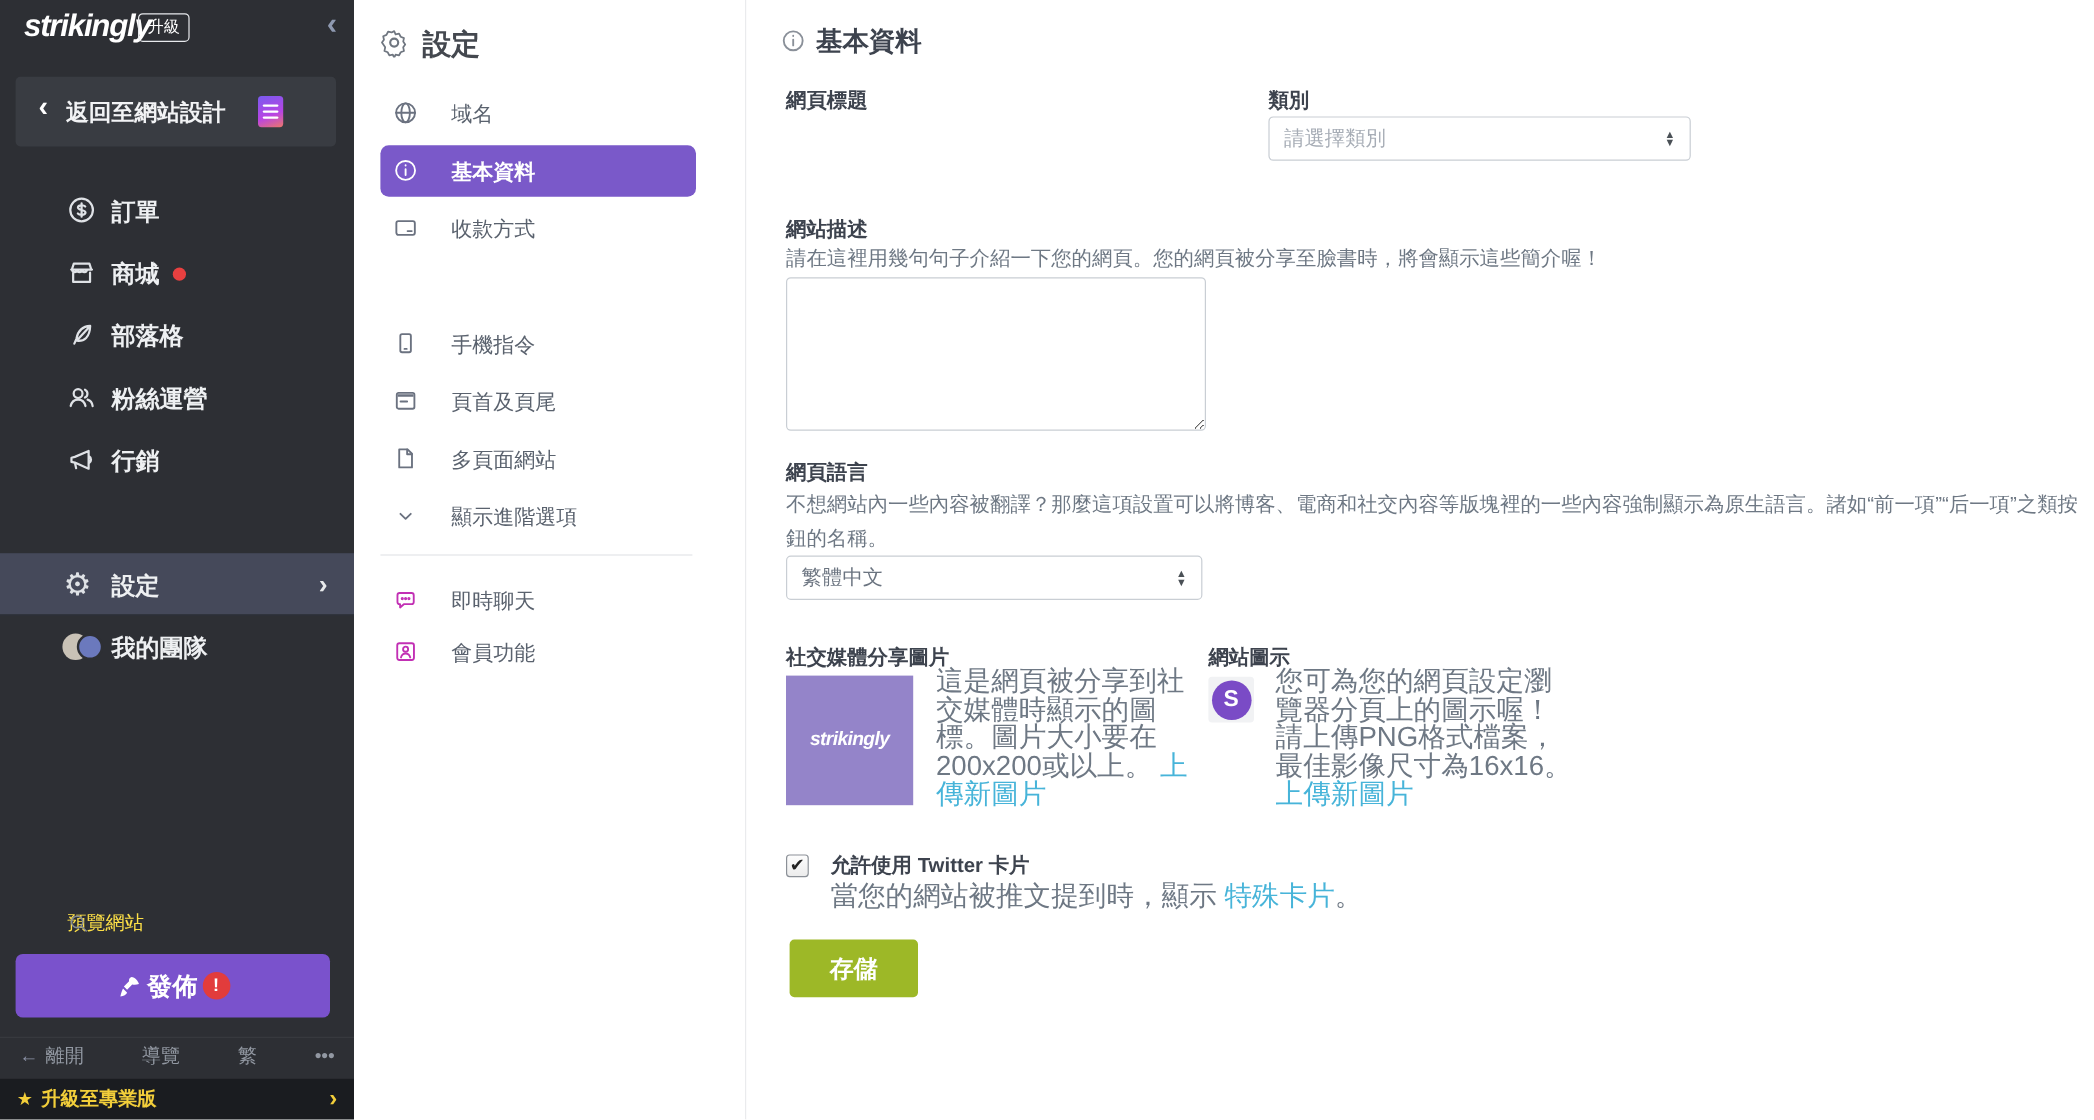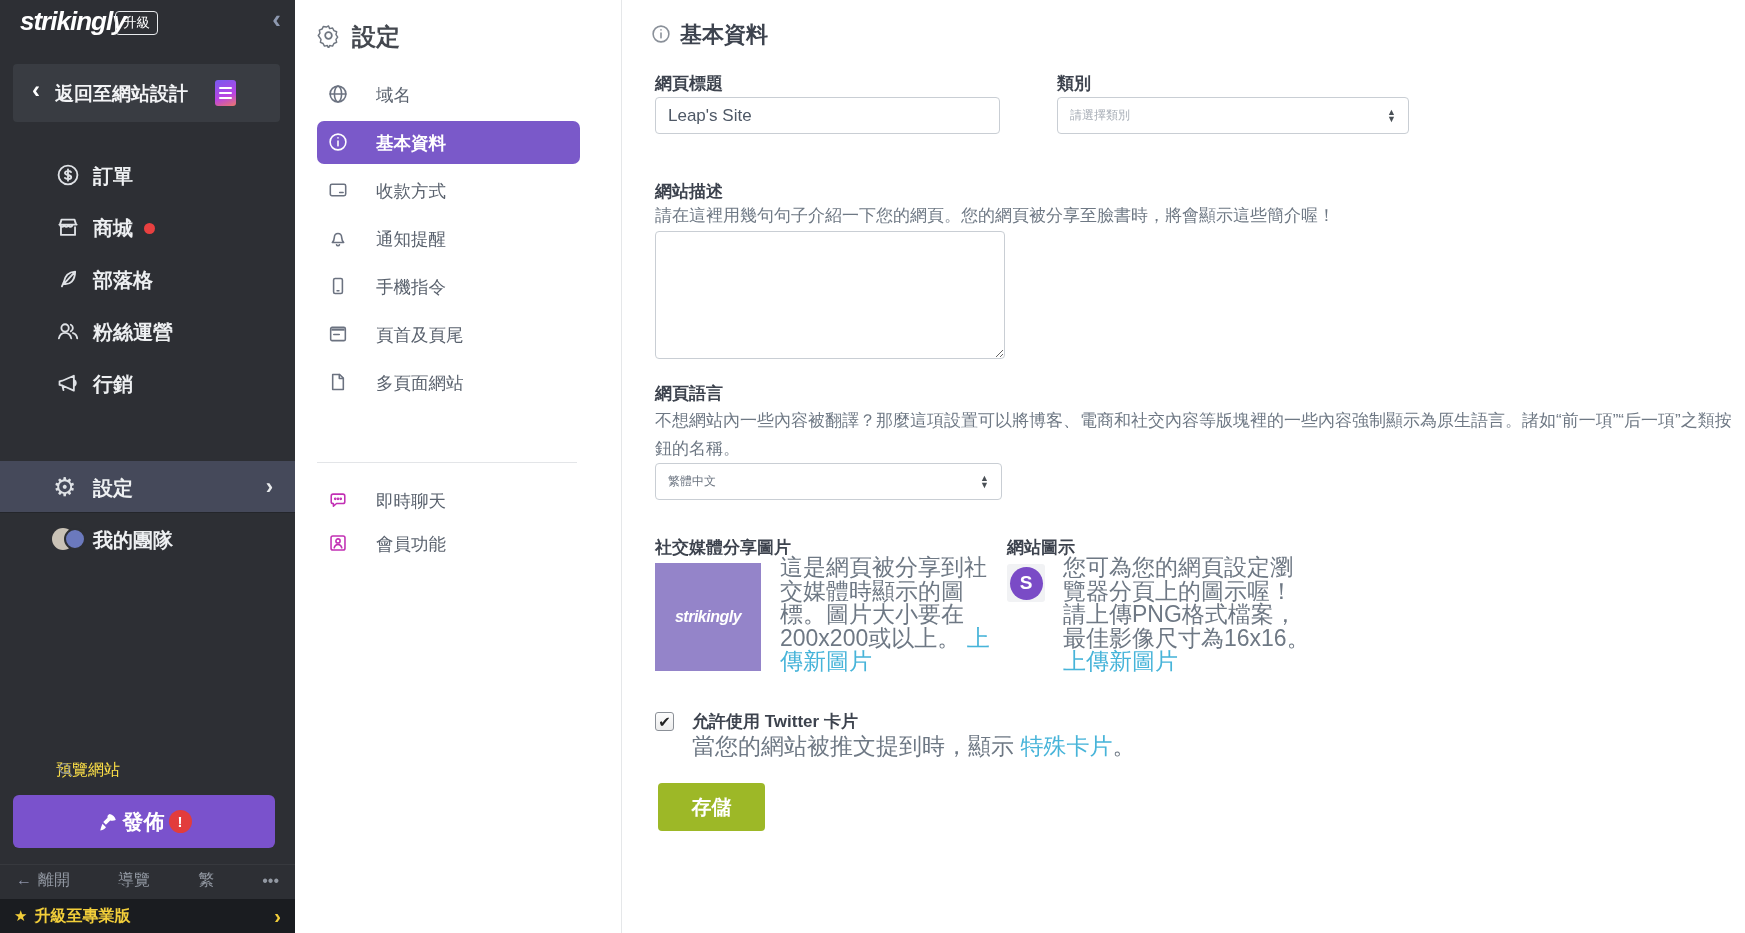--- a/index.html
+++ b/index.html
@@ -62,21 +62,21 @@
   
   .main { position:absolute; left:622px; top:0; width:1123px; height:933px; background:#fff; }
   .m-h-ic { position:absolute; left:28px; top:23px; width:22px; height:22px; color:#8a9099; }
   .m-title { position:absolute; left:58px; top:20px; font-size:22px; font-weight:bold; color:#3d434e; }
   .flabel { position:absolute; font-size:17px; font-weight:bold; color:#3d434e; }
   .fhelp { position:absolute; font-size:17px; color:#6e7884; }
   .tbox { position:absolute; border:1px solid #c9ced4; border-radius:4px; background:#fff; }
   input.tbox { padding:0 12px; font-size:17px; color:#4e5866; font-family:inherit; }
   textarea.tbox { resize:both; font-family:inherit; font-size:16px; padding:8px; color:#4e5866; }
   .selbox { display:flex; align-items:center; padding:0 12px; cursor:pointer; }
-  .selbox .val { font-size:12px; }
+  .selbox .val { font-size:17px; }
   .selbox .val.ph { color:#a7adb6; }
   .selbox .val.dk { color:#6b7480; }
   .arrows { margin-left:auto; display:flex; flex-direction:column; color:#4a5056; font-size:9px; line-height:7px; }
   .shareimg { position:absolute; left:33px; top:563px; width:106px; height:108px; background:#9484c9;
     display:flex; align-items:center; justify-content:center; }
   .shareimg span { color:#fff; font-size:16px; font-weight:bold; font-style:italic; letter-spacing:-.5px; }
   .coltext { position:absolute; font-size:23px; color:#6e7884; line-height:23.5px; }
   .tlink { color:#47b4d9; cursor:pointer; text-decoration:none; }
   .favwrap { position:absolute; left:385px; top:564px; width:38px; height:38px; background:#f1f2f4; border-radius:3px;
     display:flex; align-items:center; justify-content:center; }
@@ -227,28 +227,20 @@
     </div>
     <div class="n2-item" style="top:169px">
       <span class="ic">
           <svg class="s" viewBox="0 0 24 24">
             <rect x="3.6" y="5.8" width="16.8" height="12.4" rx="1.8"></rect>
             <path d="M13.8 14.8h3.8"></path>
           </svg>
         </span>
       <span class="lbl">收款方式</span>
     </div>
-    <div class="n2-item" style="top:217px">
-      <span class="ic">
-          <svg class="s" viewBox="0 0 24 24">
-            <path d="M5.8 16.9h12.4c-1.6-1.7-2.1-3.4-2.2-5.6-.1-2.4-1.8-4.3-4-4.3s-3.9 1.9-4 4.3c-.1 2.2-.6 3.9-2.2 5.6zM10.4 19.4c.4 1.4 2.8 1.4 3.2 0"></path>
-          </svg>
-        </span>
-      <span class="lbl">通知提醒</span>
-    </div>
     <div class="n2-item" style="top:265px">
       <span class="ic">
           <svg class="s" viewBox="0 0 24 24">
             <rect x="7.2" y="3.8" width="9.6" height="16.4" rx="1.6"></rect>
             <path d="M11 17.2h2"></path>
           </svg>
         </span>
       <span class="lbl">手機指令</span>
     </div>
     <div class="n2-item" style="top:313px">
@@ -262,20 +254,28 @@
       <span class="lbl">頁首及頁尾</span>
     </div>
     <div class="n2-item" style="top:361px">
       <span class="ic">
           <svg class="s" viewBox="0 0 24 24">
             <path d="M6.2 3.8h7.6l4 4v12.4H6.2z"></path>
             <path d="M13.4 3.8v4.4h4.4"></path>
           </svg>
         </span>
       <span class="lbl">多頁面網站</span>
+    </div>
+    <div class="n2-item" style="top:409px">
+      <span class="ic">
+          <svg class="s" viewBox="0 0 24 24">
+            <path d="M7.3 10l4.7 4.6 4.7-4.6"></path>
+          </svg>
+        </span>
+      <span class="lbl">顯示進階選項</span>
     </div>
 
     <div class="n2-div"></div>
 
     <div class="n2-item" style="top:479px">
       <span class="ic magenta">
           <svg class="s" viewBox="0 0 24 24">
             <path d="M4.6 7.6c0-1.1.9-2 2-2h10.8c1.1 0 2 .9 2 2v6.2c0 1.1-.9 2-2 2h-7l-3.4 3v-3h-.4c-1.1 0-2-.9-2-2z"></path>
             <circle cx="9" cy="10.7" r=".6" fill="currentColor"></circle>
             <circle cx="12" cy="10.7" r=".6" fill="currentColor"></circle>
@@ -299,21 +299,20 @@
   <main class="main">
     <span class="m-h-ic">
         <svg class="s" viewBox="0 0 24 24">
           <circle cx="12" cy="12" r="8.6"></circle>
           <path d="M12 10.9v5.3M12 7.3v.3"></path>
         </svg>
       </span>
     <h1 class="m-title">基本資料</h1>
 
     <label class="flabel" style="left:33px;top:72px">網頁標題</label>
-    <input class="tbox" style="left: 33px; top: 97px; width: 345px; height: 37px;" value="Leap's Site">
 
     <label class="flabel" style="left:435px;top:72px">類別</label>
     <div class="tbox selbox" style="left:435px;top:97px;width:352px;height:37px">
       <span class="val ph">請選擇類別</span>
       <span class="arrows">
           <span>▲</span>
           <span>▼</span>
         </span>
     </div>
 

